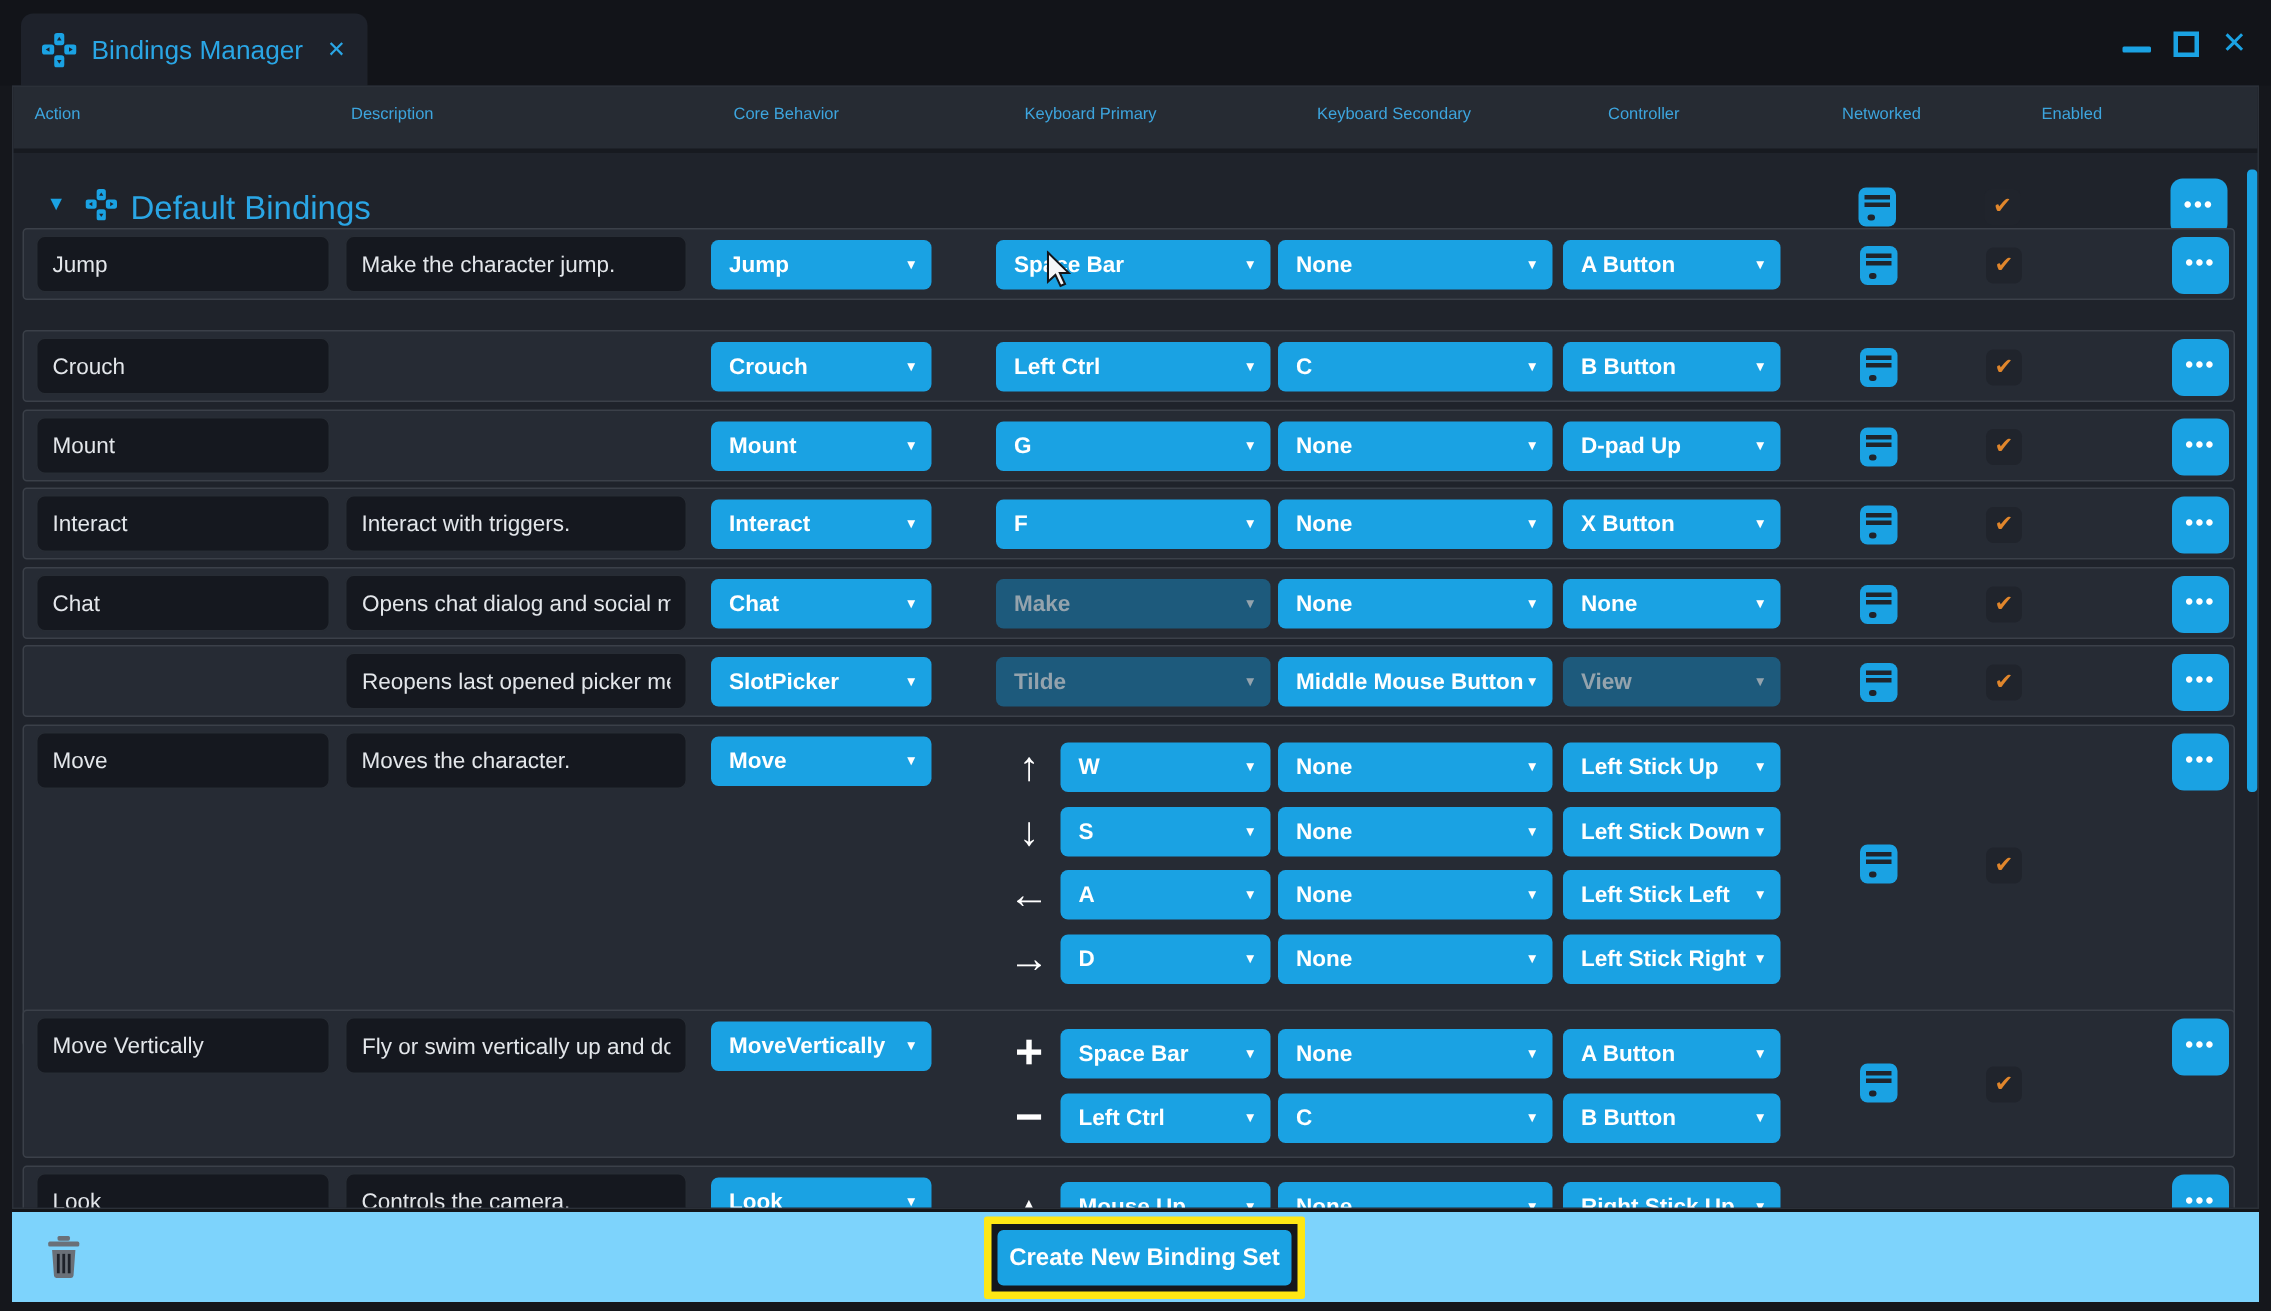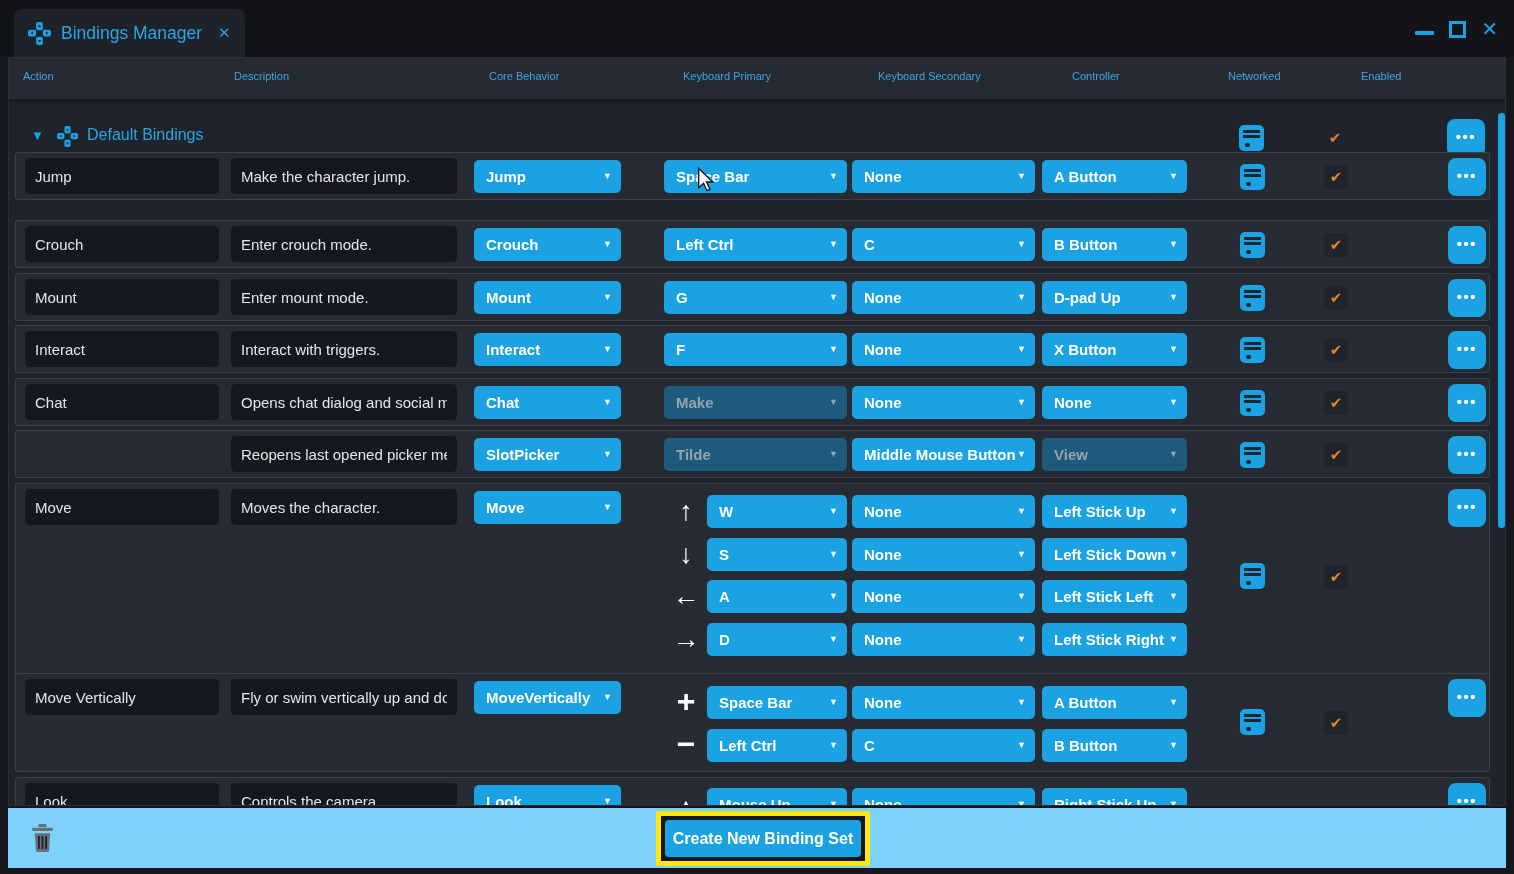--- a/index.html
+++ b/index.html
@@ -23,21 +23,21 @@
   .main{position:absolute;left:8px;top:57px;width:1498px;height:749px;background:#1f232b;
         border:1px solid #2b3038;box-sizing:border-box;overflow:hidden}
   .thead{position:absolute;left:0;top:0;width:100%;height:41px;background:#262b33;border-bottom:3px solid #171a20}
   .th{position:absolute;top:12px;color:#3da5de;font-size:11px;white-space:nowrap}
   .th-action{left:14px}.th-desc{left:225px}.th-core{left:480px}.th-kprim{left:674px}
   .th-ksec{left:869px}.th-ctrl{left:1063px}.th-net{left:1219px}.th-enab{left:1352px}
   
   .grow{position:absolute;left:6px;top:55px;width:1475px;height:50px}
   .gcaret{position:absolute;left:16px;top:15px;color:#1aa2e3;font-size:13px}
   .gicon{position:absolute;left:42px;top:13px}
-  .glabel{position:absolute;left:72px;top:13px;color:#2aa6e5;font-size:16px}
+  .glabel{position:absolute;left:72px;top:13px;color:#2aa6e5;font-size:22px}
   
   .row{position:absolute;left:6px;width:1475px;height:48px;background:#262b34;
        border:1px solid #3b4049;border-radius:3px;box-sizing:border-box;overflow:hidden}
   .row.tall{height:215px}
   .row.mid{height:99px}
   .row.look{height:190px}
   .field{position:absolute;top:4px;height:38px;background:#15181f;border:1px solid #272c34;border-radius:6px;
          color:#e3e6ea;font-size:15px;padding:0 10px;box-sizing:border-box;
          font-family:"Liberation Sans","DejaVu Sans",sans-serif;outline:none}
   .col-action{left:8px;width:196px}
@@ -155,33 +155,31 @@
     <div class="dd dd-prim"><span>Space Bar</span><span class="dd-arrow">▼</span></div>
     <div class="dd dd-sec"><span>None</span><span class="dd-arrow">▼</span></div>
     <div class="dd dd-ctrl"><span>A Button</span><span class="dd-arrow">▼</span></div>
     <div class="net"></div>
     <div class="cb"><span class="ck">✔</span></div>
     <div class="more"><span>•••</span></div>
   </div>
 
   <div class="row" style="top:162px">
     <input class="field col-action" value="Crouch" style="">
-    <input class="field col-desc" value="Enter crouch mode." style="">
     <div class="dd dd-core"><span>Crouch</span><span class="dd-arrow">▼</span></div>
     <div class="dd dd-prim"><span>Left Ctrl</span><span class="dd-arrow">▼</span></div>
     <div class="dd dd-sec"><span>C</span><span class="dd-arrow">▼</span></div>
     <div class="dd dd-ctrl"><span>B Button</span><span class="dd-arrow">▼</span></div>
     <div class="net"></div>
     <div class="cb"><span class="ck">✔</span></div>
     <div class="more"><span>•••</span></div>
   </div>
 
   <div class="row" style="top:215px">
     <input class="field col-action" value="Mount" style="">
-    <input class="field col-desc" value="Enter mount mode." style="">
     <div class="dd dd-core"><span>Mount</span><span class="dd-arrow">▼</span></div>
     <div class="dd dd-prim"><span>G</span><span class="dd-arrow">▼</span></div>
     <div class="dd dd-sec"><span>None</span><span class="dd-arrow">▼</span></div>
     <div class="dd dd-ctrl"><span>D-pad Up</span><span class="dd-arrow">▼</span></div>
     <div class="net"></div>
     <div class="cb"><span class="ck">✔</span></div>
     <div class="more"><span>•••</span></div>
   </div>
 
   <div class="row" style="top:267px">

